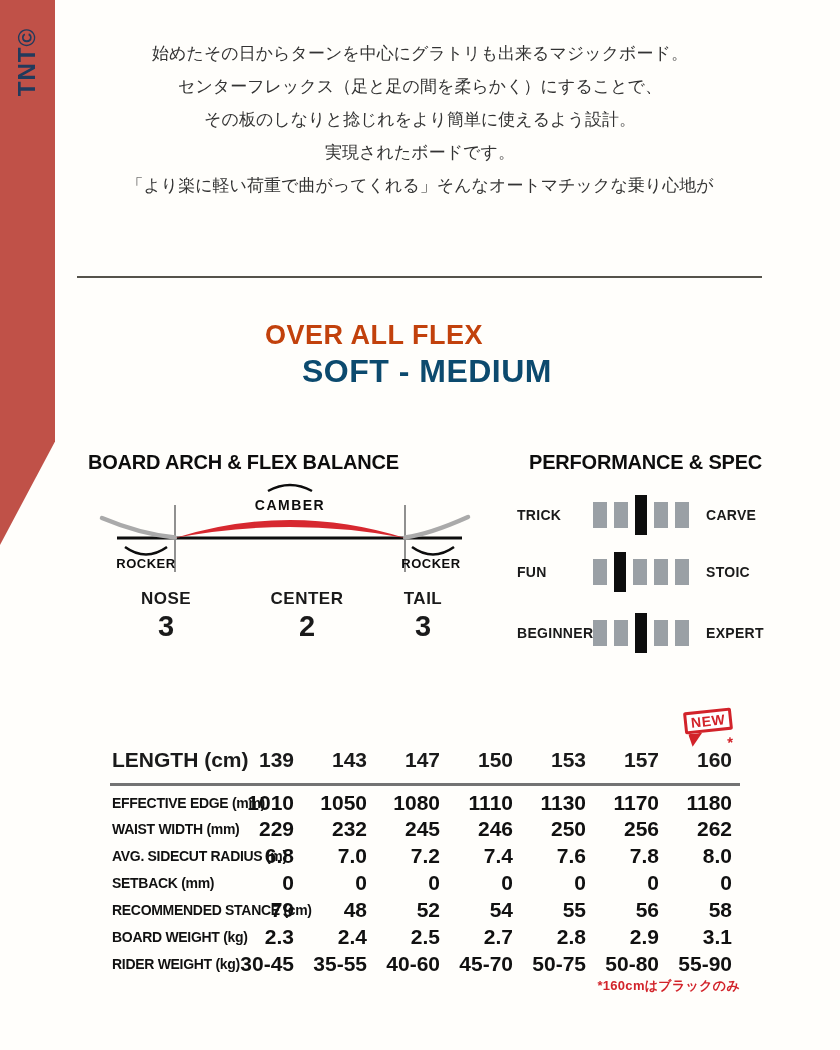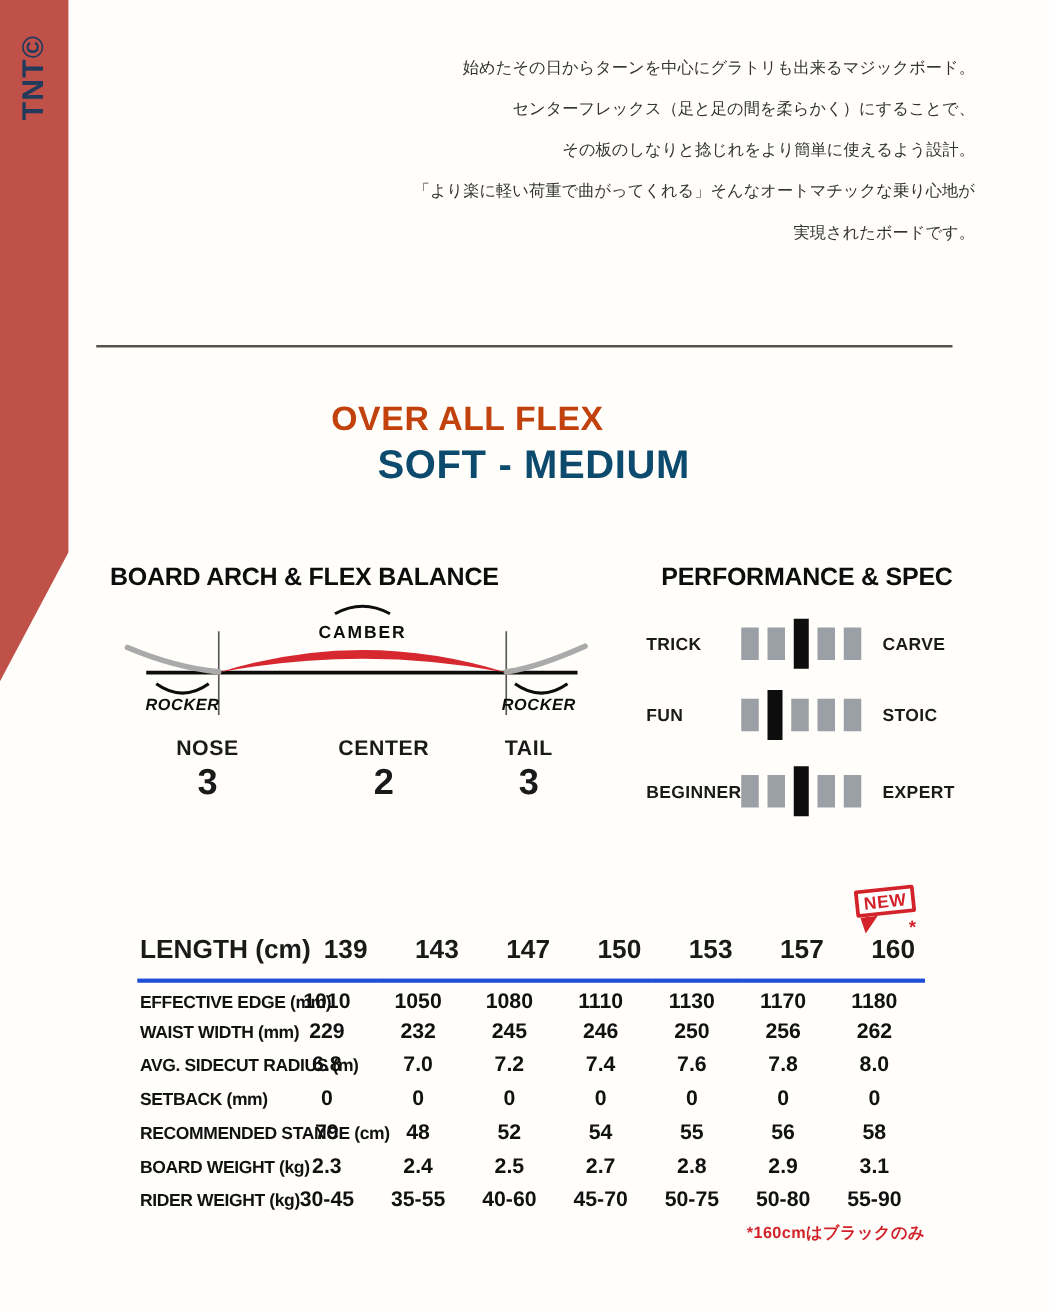--- a/index.html
+++ b/index.html
@@ -23,22 +23,22 @@
     left:-28px; top:48px; width:110px;
     text-align:center;
     transform:rotate(-90deg);
     font-weight:bold; font-size:24px; letter-spacing:1px;
     color:#223a5c;
   }
 
   
   .intro {
     left:60px; top:37px; width:720px;
-    text-align:right;
-    font-size:13px; line-height:33px;
+    text-align:center;
+    font-size:17px; line-height:33px;
     color:#333;
   }
 
   .divider { left:77px; top:276px; width:685px; height:2px; background:#55534b; }
 
   
   .overall-flex {
     left:374px; top:320px; transform:translateX(-50%);
     font-size:27px; font-weight:bold; letter-spacing:.5px; white-space:nowrap;
     color:#c2410c;
@@ -54,21 +54,21 @@
     color:#0d0d0d;
   }
 
   
   .camber-label {
     left:290px; top:497px; transform:translateX(-50%);
     font-size:14px; font-weight:bold; letter-spacing:1.5px; color:#0d0d0d;
   }
   .rocker-label {
     top:556px; transform:translateX(-50%);
-    font-size:13px; font-weight:bold; letter-spacing:.5px; color:#0d0d0d;font-style:italic;
+    font-size:13px; font-weight:bold; letter-spacing:.5px; color:#0d0d0d;
   }
   .zone { transform:translateX(-50%); text-align:center; }
   .zone .zlabel { font-size:17px; font-weight:bold; letter-spacing:.5px; }
   .zone .znum   { font-size:29px; font-weight:bold; margin-top:1px; }
 
   
   .perf-row { height:40px; width:250px; }
   .perf-row .lbl {
     position:absolute; top:50%; transform:translateY(-50%);
     font-size:14px; font-weight:bold; letter-spacing:.3px; white-space:nowrap;
@@ -98,27 +98,27 @@
   }
 
   
   .spec-table { left:110px; top:745px; }
   table { border-collapse:collapse; table-layout:fixed; width:630px; }
   col.c-label { width:119px; }
   col.c-num   { width:73px; }
   thead td {
     font-size:21px; font-weight:bold;
     padding:0 8px 8px 0; line-height:30px;
-    border-bottom:3px solid #1d4ed8;
+    border-bottom:3px solid #737373;
     text-align:right; white-space:nowrap;
   }
   thead td.lab { text-align:left; padding-left:2px; }
   tbody td {
-    font-size:17px; font-weight:bold;
-    height:27px; text-align:center; padding-right:8px;
+    font-size:21px; font-weight:bold;
+    height:27px; text-align:right; padding-right:8px;
     white-space:nowrap; color:#111;
   }
   tbody td.lab {
     text-align:left; font-size:14px; letter-spacing:-.3px;
     padding-right:0; padding-left:2px; overflow:visible;
   }
   tbody tr:first-child td { padding-top:5px; }
 
   .footnote {
     right:100px; top:977px;
@@ -129,22 +129,22 @@
 </head>
 <body>
 
 <div class="abs ribbon"></div>
 <div class="abs tnt">TNT©</div>
 
 <div class="abs intro">
   <div>始めたその日からターンを中心にグラトリも出来るマジックボード。</div>
   <div>センターフレックス（足と足の間を柔らかく）にすることで、</div>
   <div>その板のしなりと捻じれをより簡単に使えるよう設計。</div>
+  <div>実現されたボードです。</div>
   <div>「より楽に軽い荷重で曲がってくれる」そんなオートマチックな乗り心地が</div>
-  <div>実現されたボードです。</div>
 </div>
 
 <div class="abs divider"></div>
 
 <div class="abs overall-flex">OVER ALL FLEX</div>
 <div class="abs flex-value">SOFT - MEDIUM</div>
 
 <div class="abs section-title" style="left:88px; top:451px;">BOARD ARCH &amp; FLEX BALANCE</div>
 
 <svg class="abs" style="left:85px; top:470px;" width="395" height="110" viewBox="0 0 395 110">

